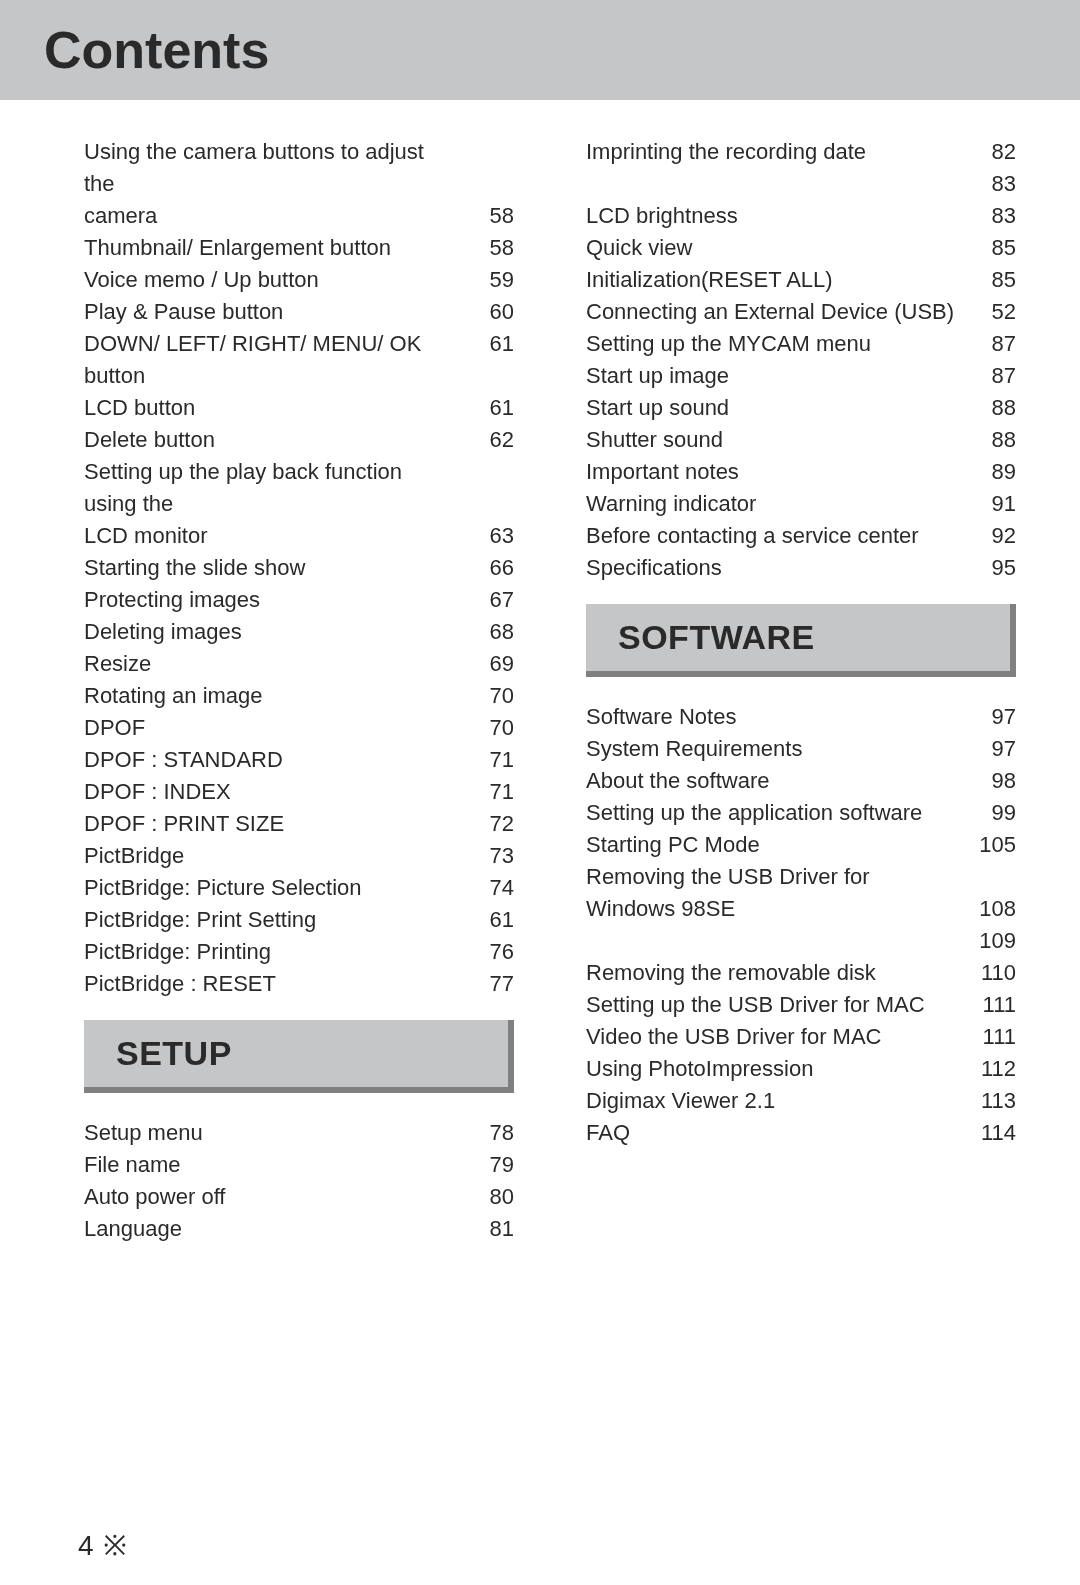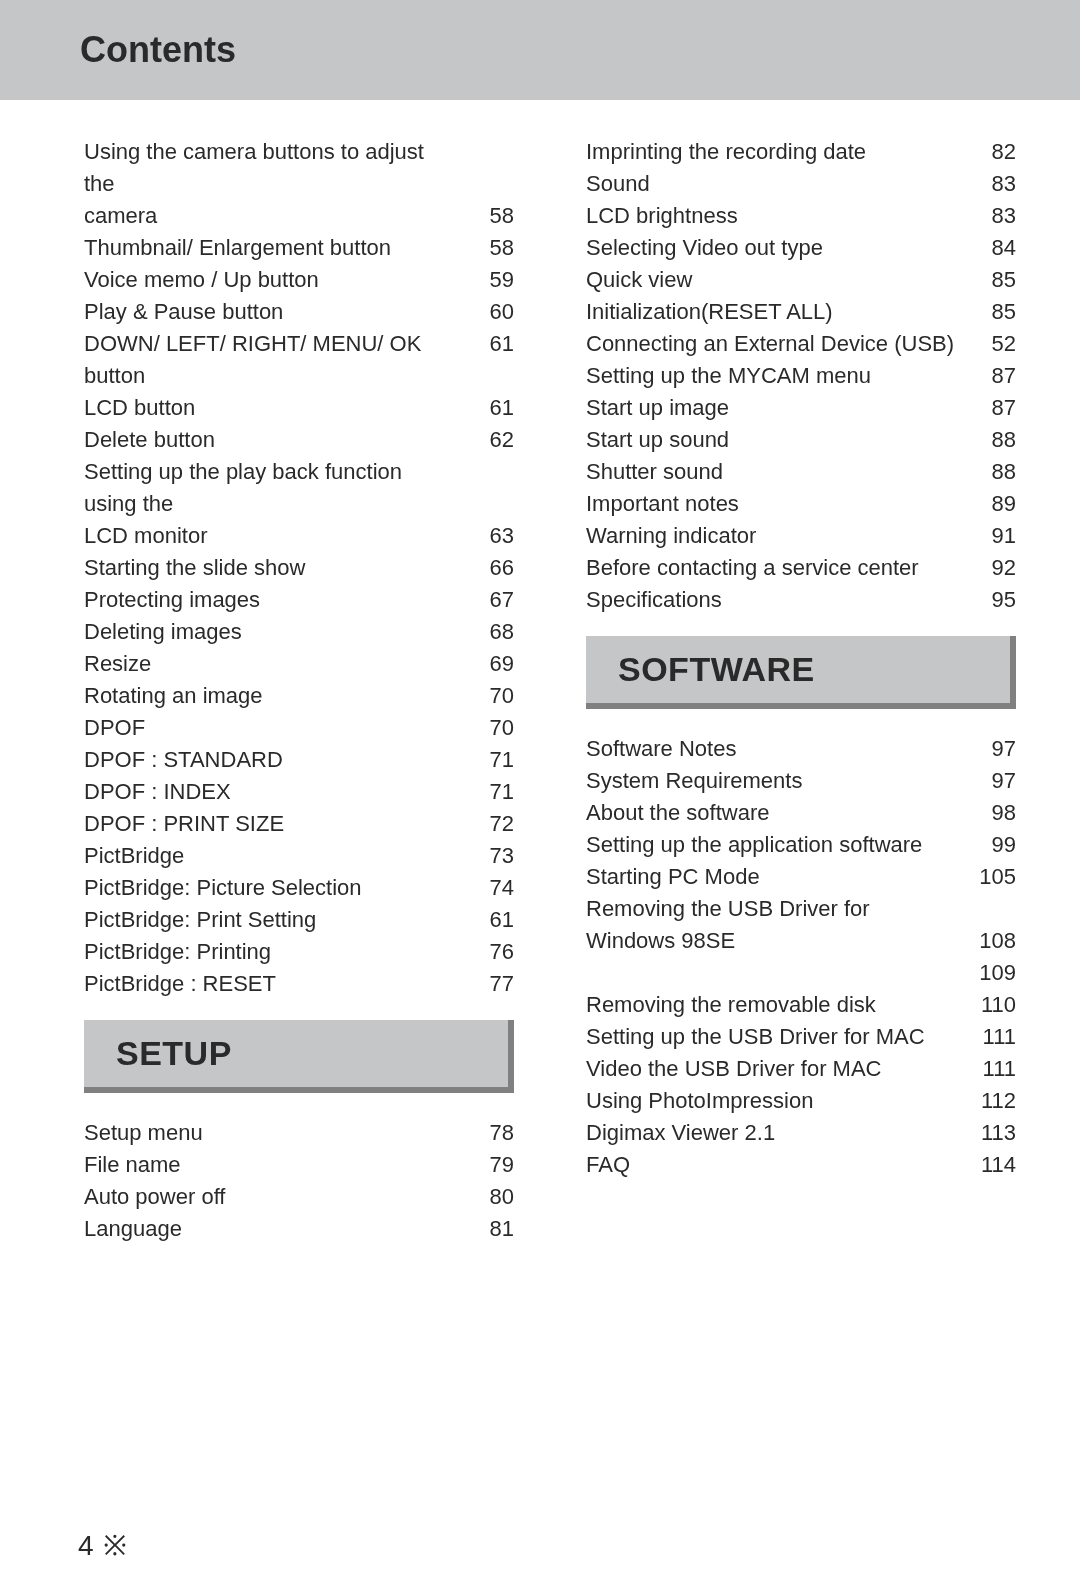--- a/index.html
+++ b/index.html
@@ -20,22 +20,22 @@
     position: absolute;
     left: 0;
     top: 0;
     right: 0;
     height: 100px;
     background: #c5c6c7;
     display: flex;
     align-items: center;
   }
   .title-bar h1 {
-    margin: 0 0 0 80px;
-    font-size: 36px;
+    margin: 0 0 0 44px;
+    font-size: 52px;
     font-weight: 700;
     color: #2a2a2a;
     letter-spacing: 0px;
   }
   .content-area {
     position: absolute;
     left: 84px;
     right: 64px;
     top: 136px;
     bottom: 70px;
@@ -223,30 +223,25 @@
         </div>
     </div>
 
     <div class="column col-right">
       <div class="toc-list" id="list-right-top">
           <div class="toc-row">
             <span class="toc-title">Imprinting the recording date</span>
             <span class="toc-page">82</span>
           </div>
           <div class="toc-row">
-            <span class="toc-title">Sound</span>
             <span class="toc-page">83</span>
           </div>
           <div class="toc-row">
             <span class="toc-title">LCD brightness</span>
             <span class="toc-page">83</span>
-          </div>
-          <div class="toc-row">
-            <span class="toc-title">Selecting Video out type</span>
-            <span class="toc-page">84</span>
           </div>
           <div class="toc-row">
             <span class="toc-title">Quick view</span>
             <span class="toc-page">85</span>
           </div>
           <div class="toc-row">
             <span class="toc-title">Initialization(RESET ALL)</span>
             <span class="toc-page">85</span>
           </div>
           <div class="toc-row">

